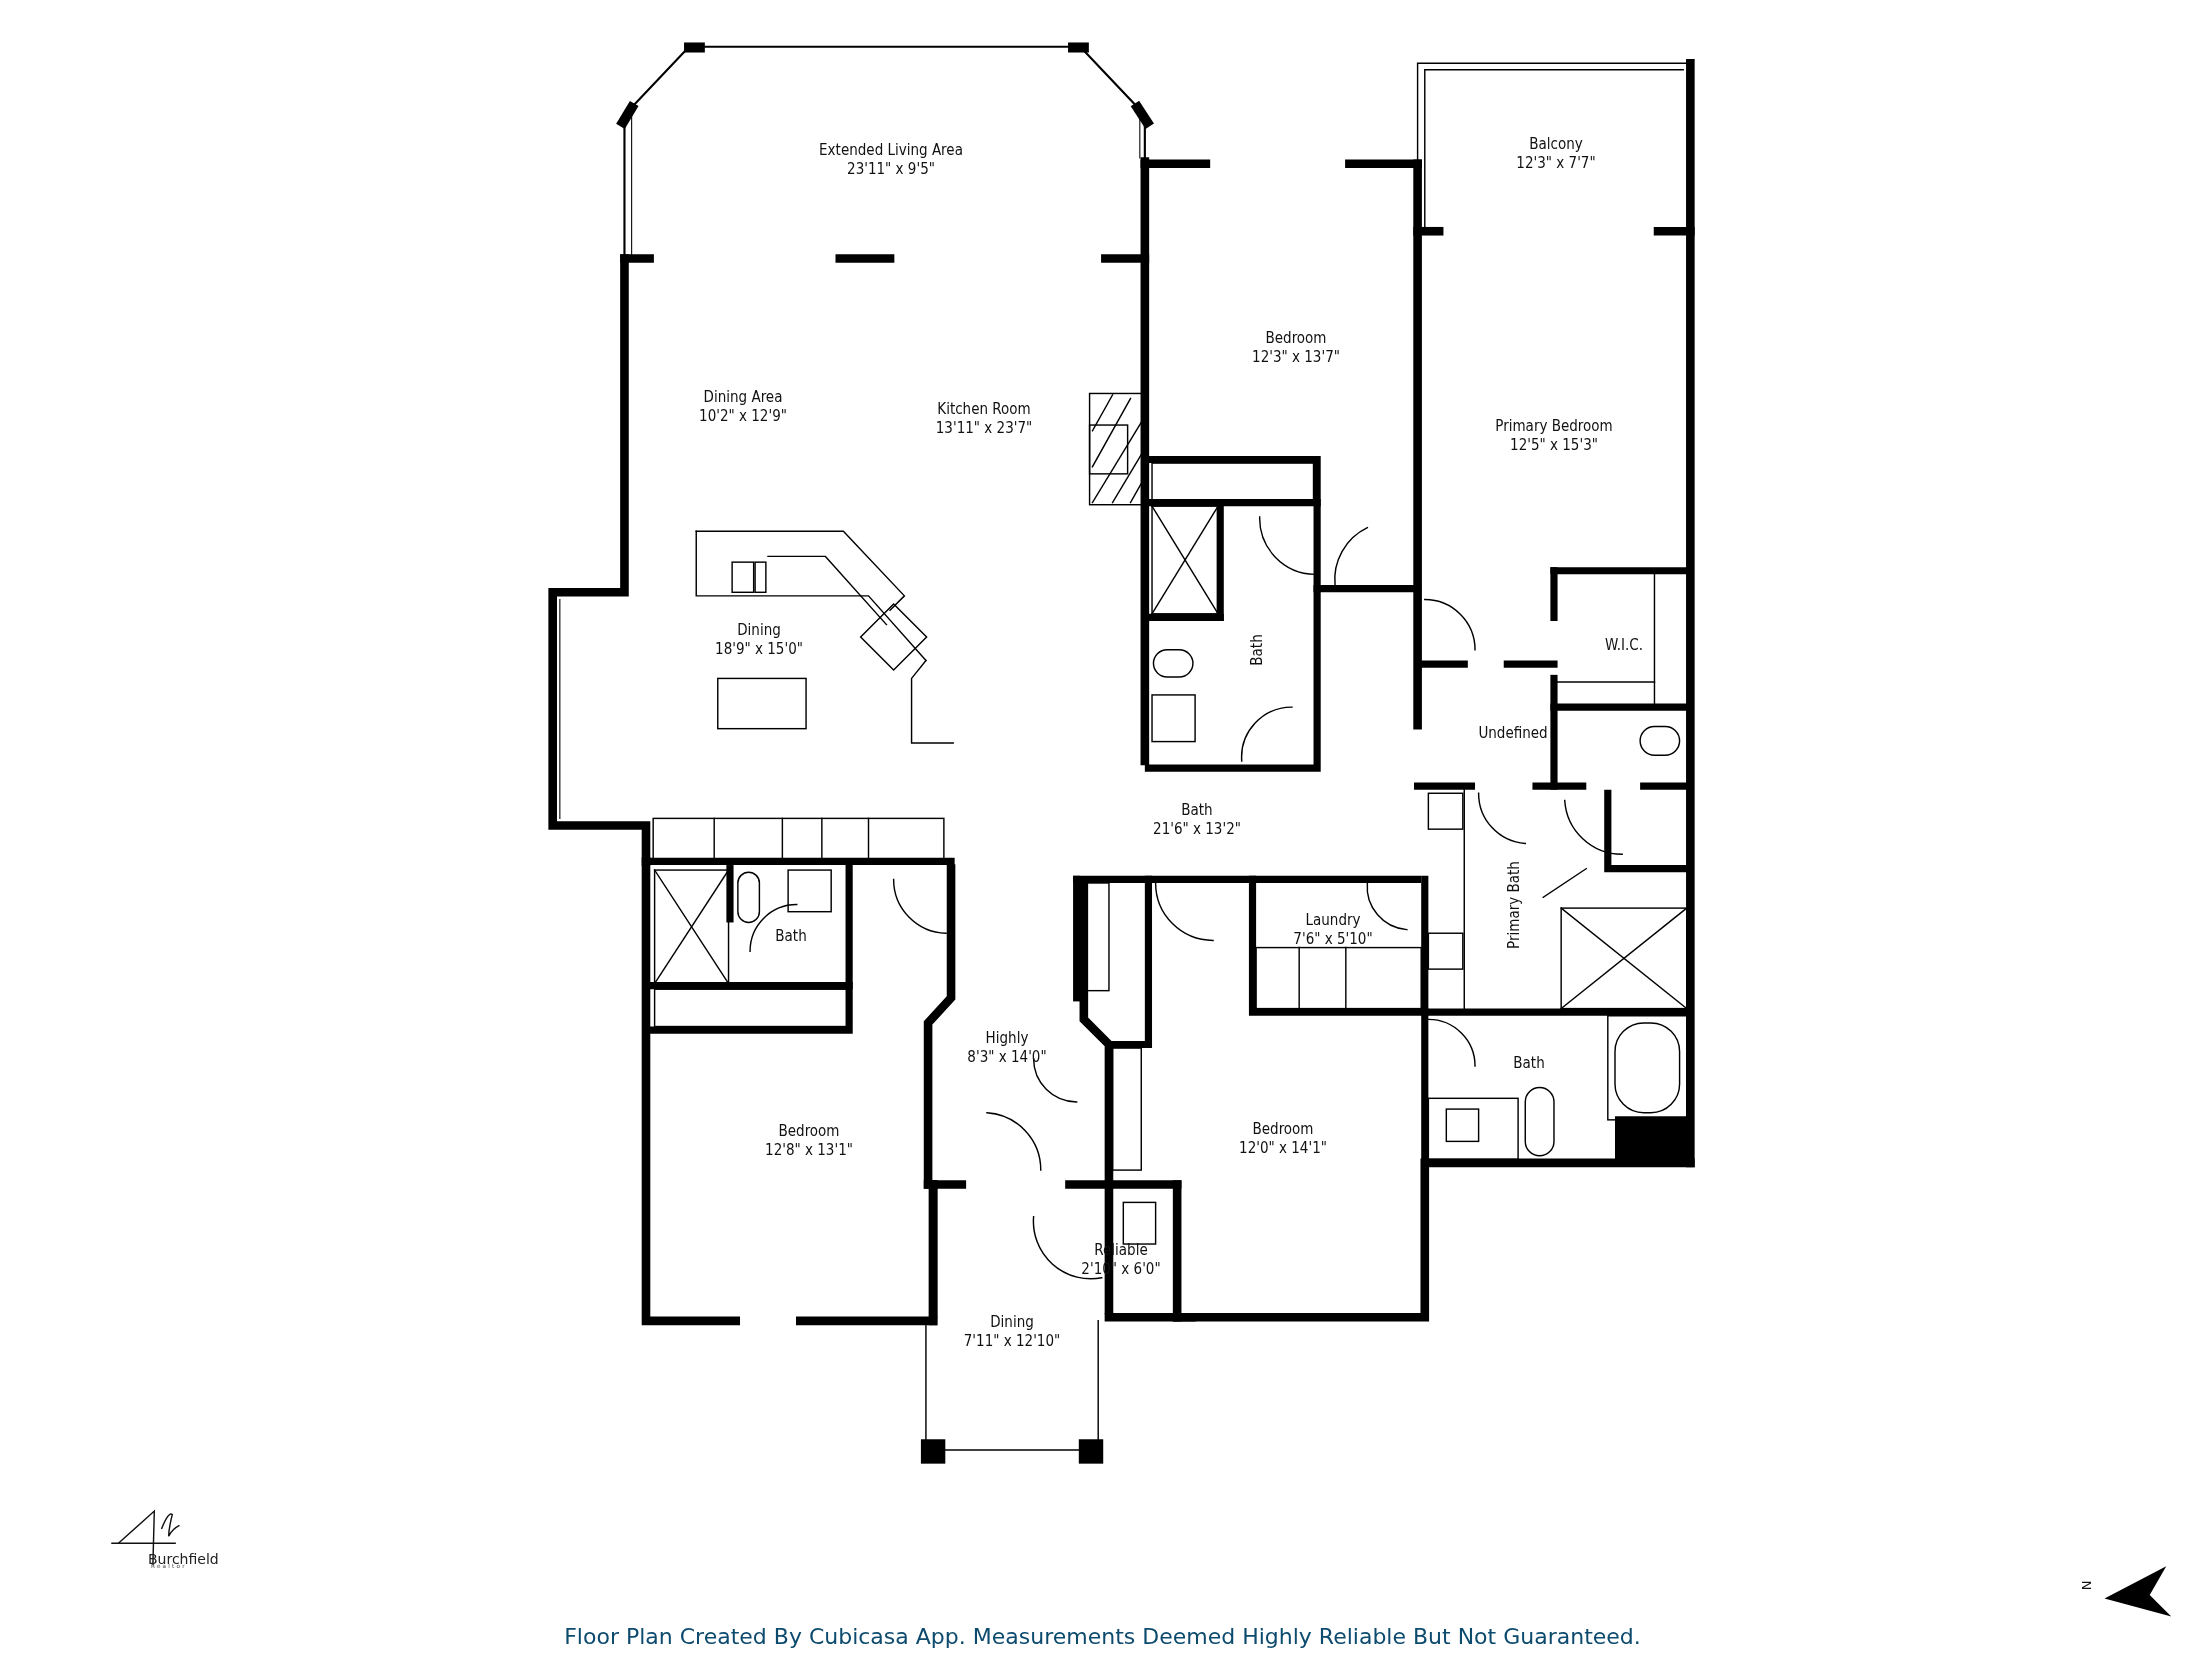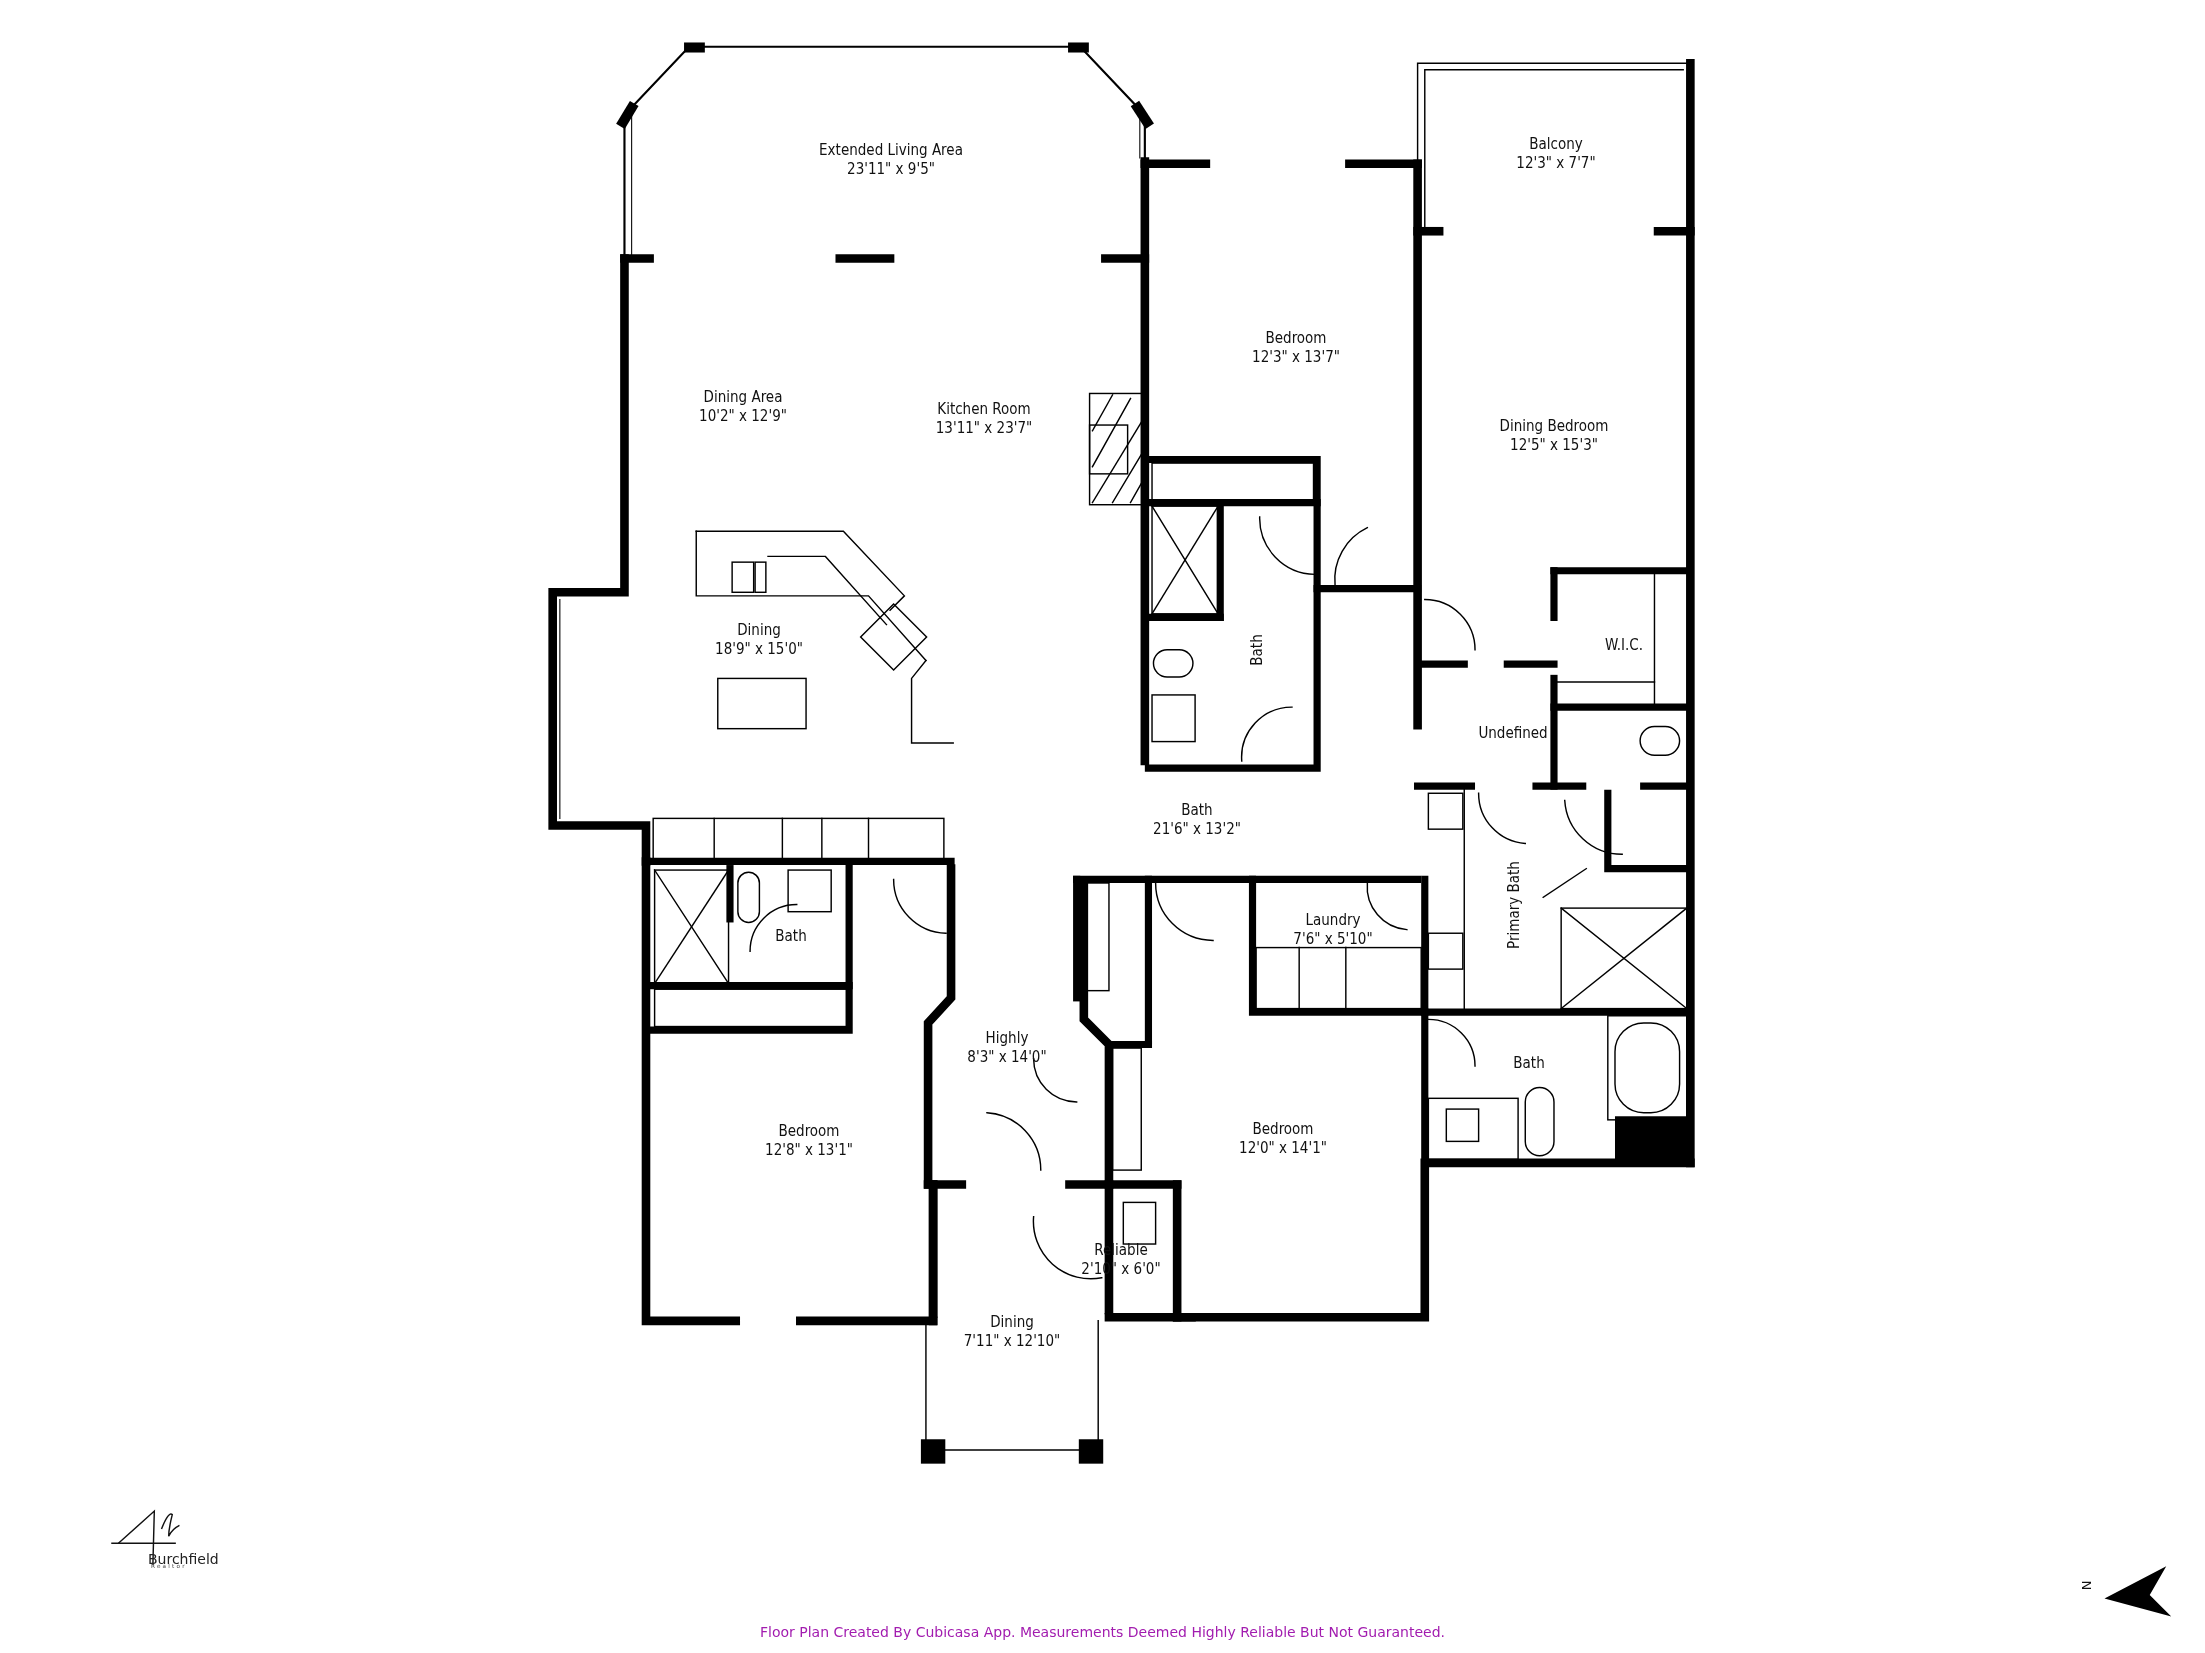--- a/index.html
+++ b/index.html
@@ -1,21 +1,21 @@
 <!DOCTYPE html>
 <html style="font-size:11.5px"><head>
 <meta charset="utf-8">
 <style>
   html, body { margin:0; padding:0; background:#ffffff; }
   body { width:2205px; height:1654px; position:relative; overflow:hidden; font-family:"DejaVu Sans", sans-serif; }
   #plan { position:absolute; left:0; top:0; width:2205px; height:1654px; }
   .lbl { position:absolute; text-align:center; color:#111; font-size:15px; line-height:19.4px; white-space:nowrap; transform:translate(-50%,-50%); font-family:"DejaVu Sans Condensed","DejaVu Sans", sans-serif; }
   .lbl .n, .lbl .d { display:block; }
   .vert { transform:translate(-50%,-50%) rotate(-90deg); }
-  .footer { position:absolute; left:50%; top:1624px; transform:translateX(-50%); font-size:14px; color:#a21caf; white-space:nowrap;text-align:center; }
+  .footer { position:absolute; left:50%; top:1624px; transform:translateX(-50%); font-size:22px; color:#0c4a6e; white-space:nowrap;text-align:center; }
   .logo { position:absolute; left:108px; top:1508px; width:101px; height:79px; }
   .logo .brand { position:absolute; left:40px; top:43px; font-size:14px; color:#222; }
   .logo .sub { position:absolute; left:43px; top:55px; font-size:5.7px; letter-spacing:2.2px; color:#444; }
   .compass { position:absolute; left:2082px; top:1561px; width:108px; height:57px; }
   .compass .nlabel { position:absolute; left:0; top:17px; font-size:13px; color:#111; transform:rotate(-90deg); }
 </style>
 </head>
 <body>
 
 <svg id="plan" viewBox="0 0 3072 2304" xmlns="http://www.w3.org/2000/svg">
@@ -230,21 +230,21 @@
 </div>
 <div class="lbl" style="left:1556px;top:154px">
   <span class="n">Balcony</span>
   <span class="d">12'3" x 7'7"</span>
 </div>
 <div class="lbl" style="left:1296px;top:348px">
   <span class="n">Bedroom</span>
   <span class="d">12'3" x 13'7"</span>
 </div>
 <div class="lbl" style="left:1554px;top:436px">
-  <span class="n">Dining Bedroom</span>
+  <span class="n">Primary Bedroom</span>
   <span class="d">12'5" x 15'3"</span>
 </div>
 <div class="lbl" style="left:743px;top:407px">
   <span class="n">Dining Area</span>
   <span class="d">10'2" x 12'9"</span>
 </div>
 <div class="lbl" style="left:984px;top:419px">
   <span class="n">Kitchen Room</span>
   <span class="d">13'11" x 23'7"</span>
 </div>

